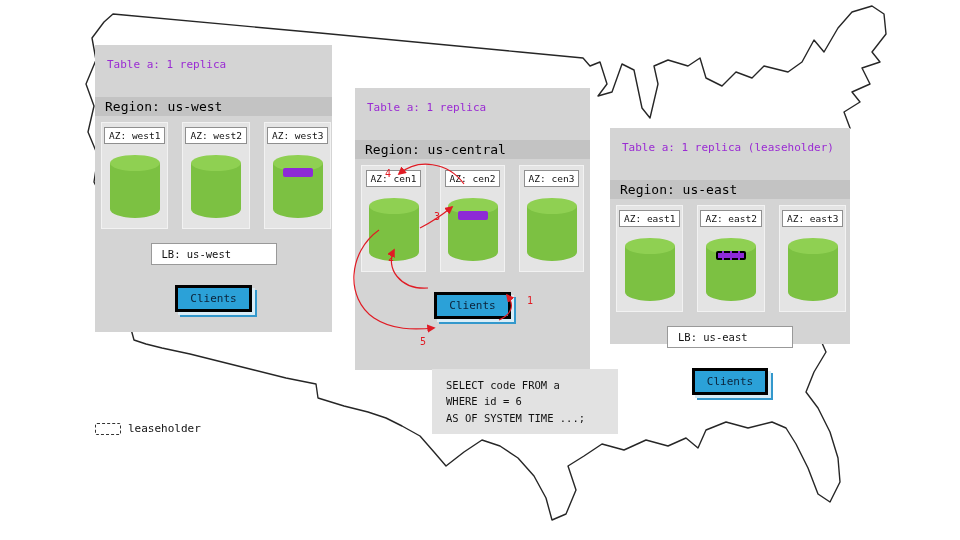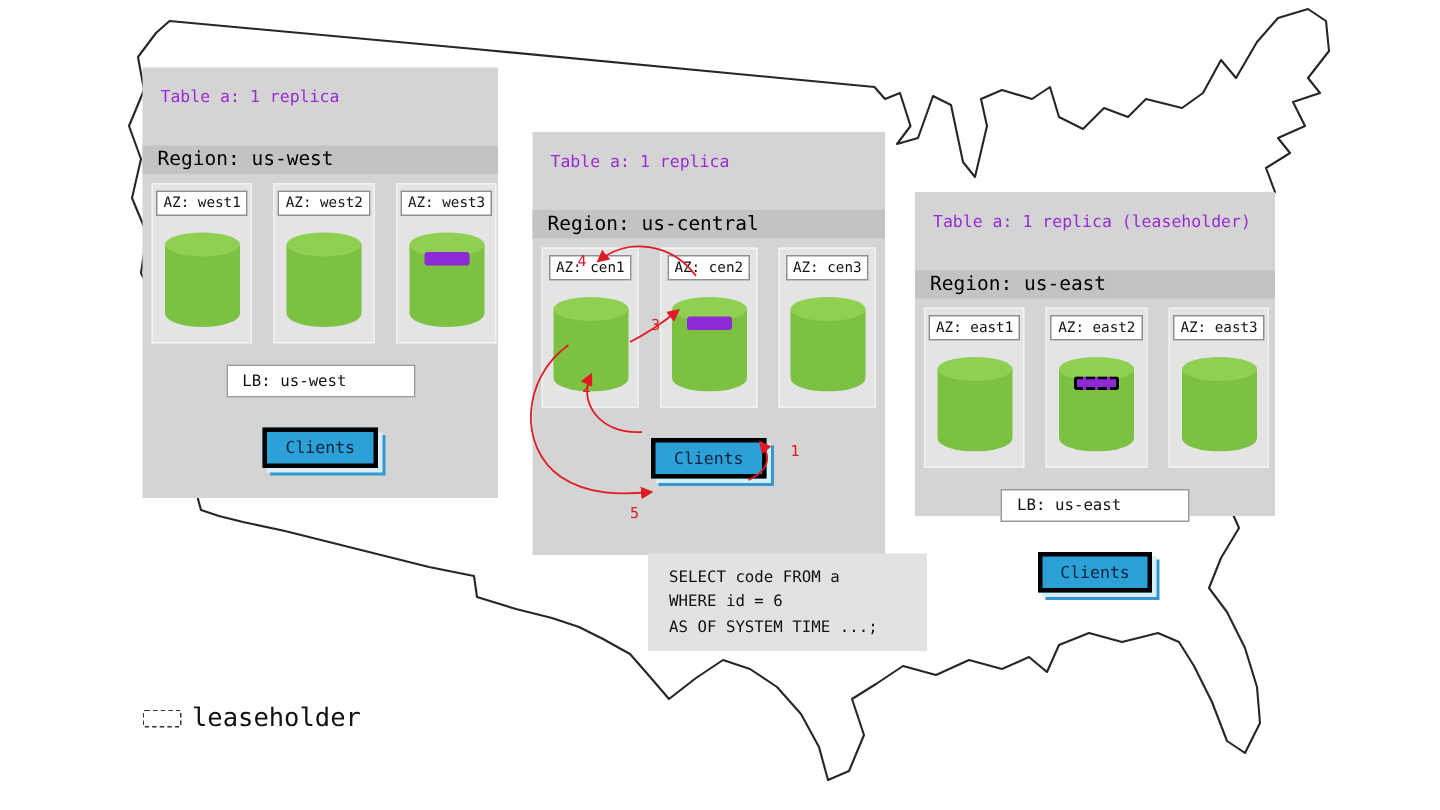--- a/index.html
+++ b/index.html
@@ -24,21 +24,21 @@
              width:30px;height:9px;background:var(--replica-purple);border-radius:2px;box-sizing:border-box;}
   .has-range .range-bar{display:block;}
   .is-leaseholder .range-bar{border:2px dashed #000;}
   .lb-box{background:#fff;border:1px solid #999;font-size:10.5px;padding:4px 10px;margin:14px auto 0 auto;
           width:max-content;min-width:104px;text-align:left;}
   .clients-btn{background:var(--client-blue);border:3px solid #000000;color:#0b2239;font-size:11px;
           padding:4px 12px;margin:20px auto 17px auto;width:max-content;
           box-shadow:3px 3px 0 #d9edf7,5px 5px 0 #3398cc;}
   .sql-box{position:absolute;background:var(--sql-gray);font-size:10.5px;line-height:1.55;
           padding:8px 14px;z-index:1;}
-  .legend{position:absolute;left:95px;top:469px;display:flex;align-items:center;gap:7px;font-size:17px;z-index:1;}
+  .legend{position:absolute;left:95px;top:422px;display:flex;align-items:center;gap:7px;font-size:11px;z-index:1;}
   .legend-icon{width:24px;height:10px;background:#fff;border:1.6px dashed #333;border-radius:2px;}
 
   .arrows-svg{position:absolute;left:0;top:0;z-index:5;pointer-events:none;}
   .arrow{fill:none;stroke:var(--arrow-red);stroke-width:1.2;}
   .arrow-num{fill:var(--arrow-red);font-size:10px;font-family:"DejaVu Sans Mono","Liberation Mono",monospace;}
   .arrowhead-shape{fill:var(--arrow-red);}
 </style>
 </head>
 <body>
 

